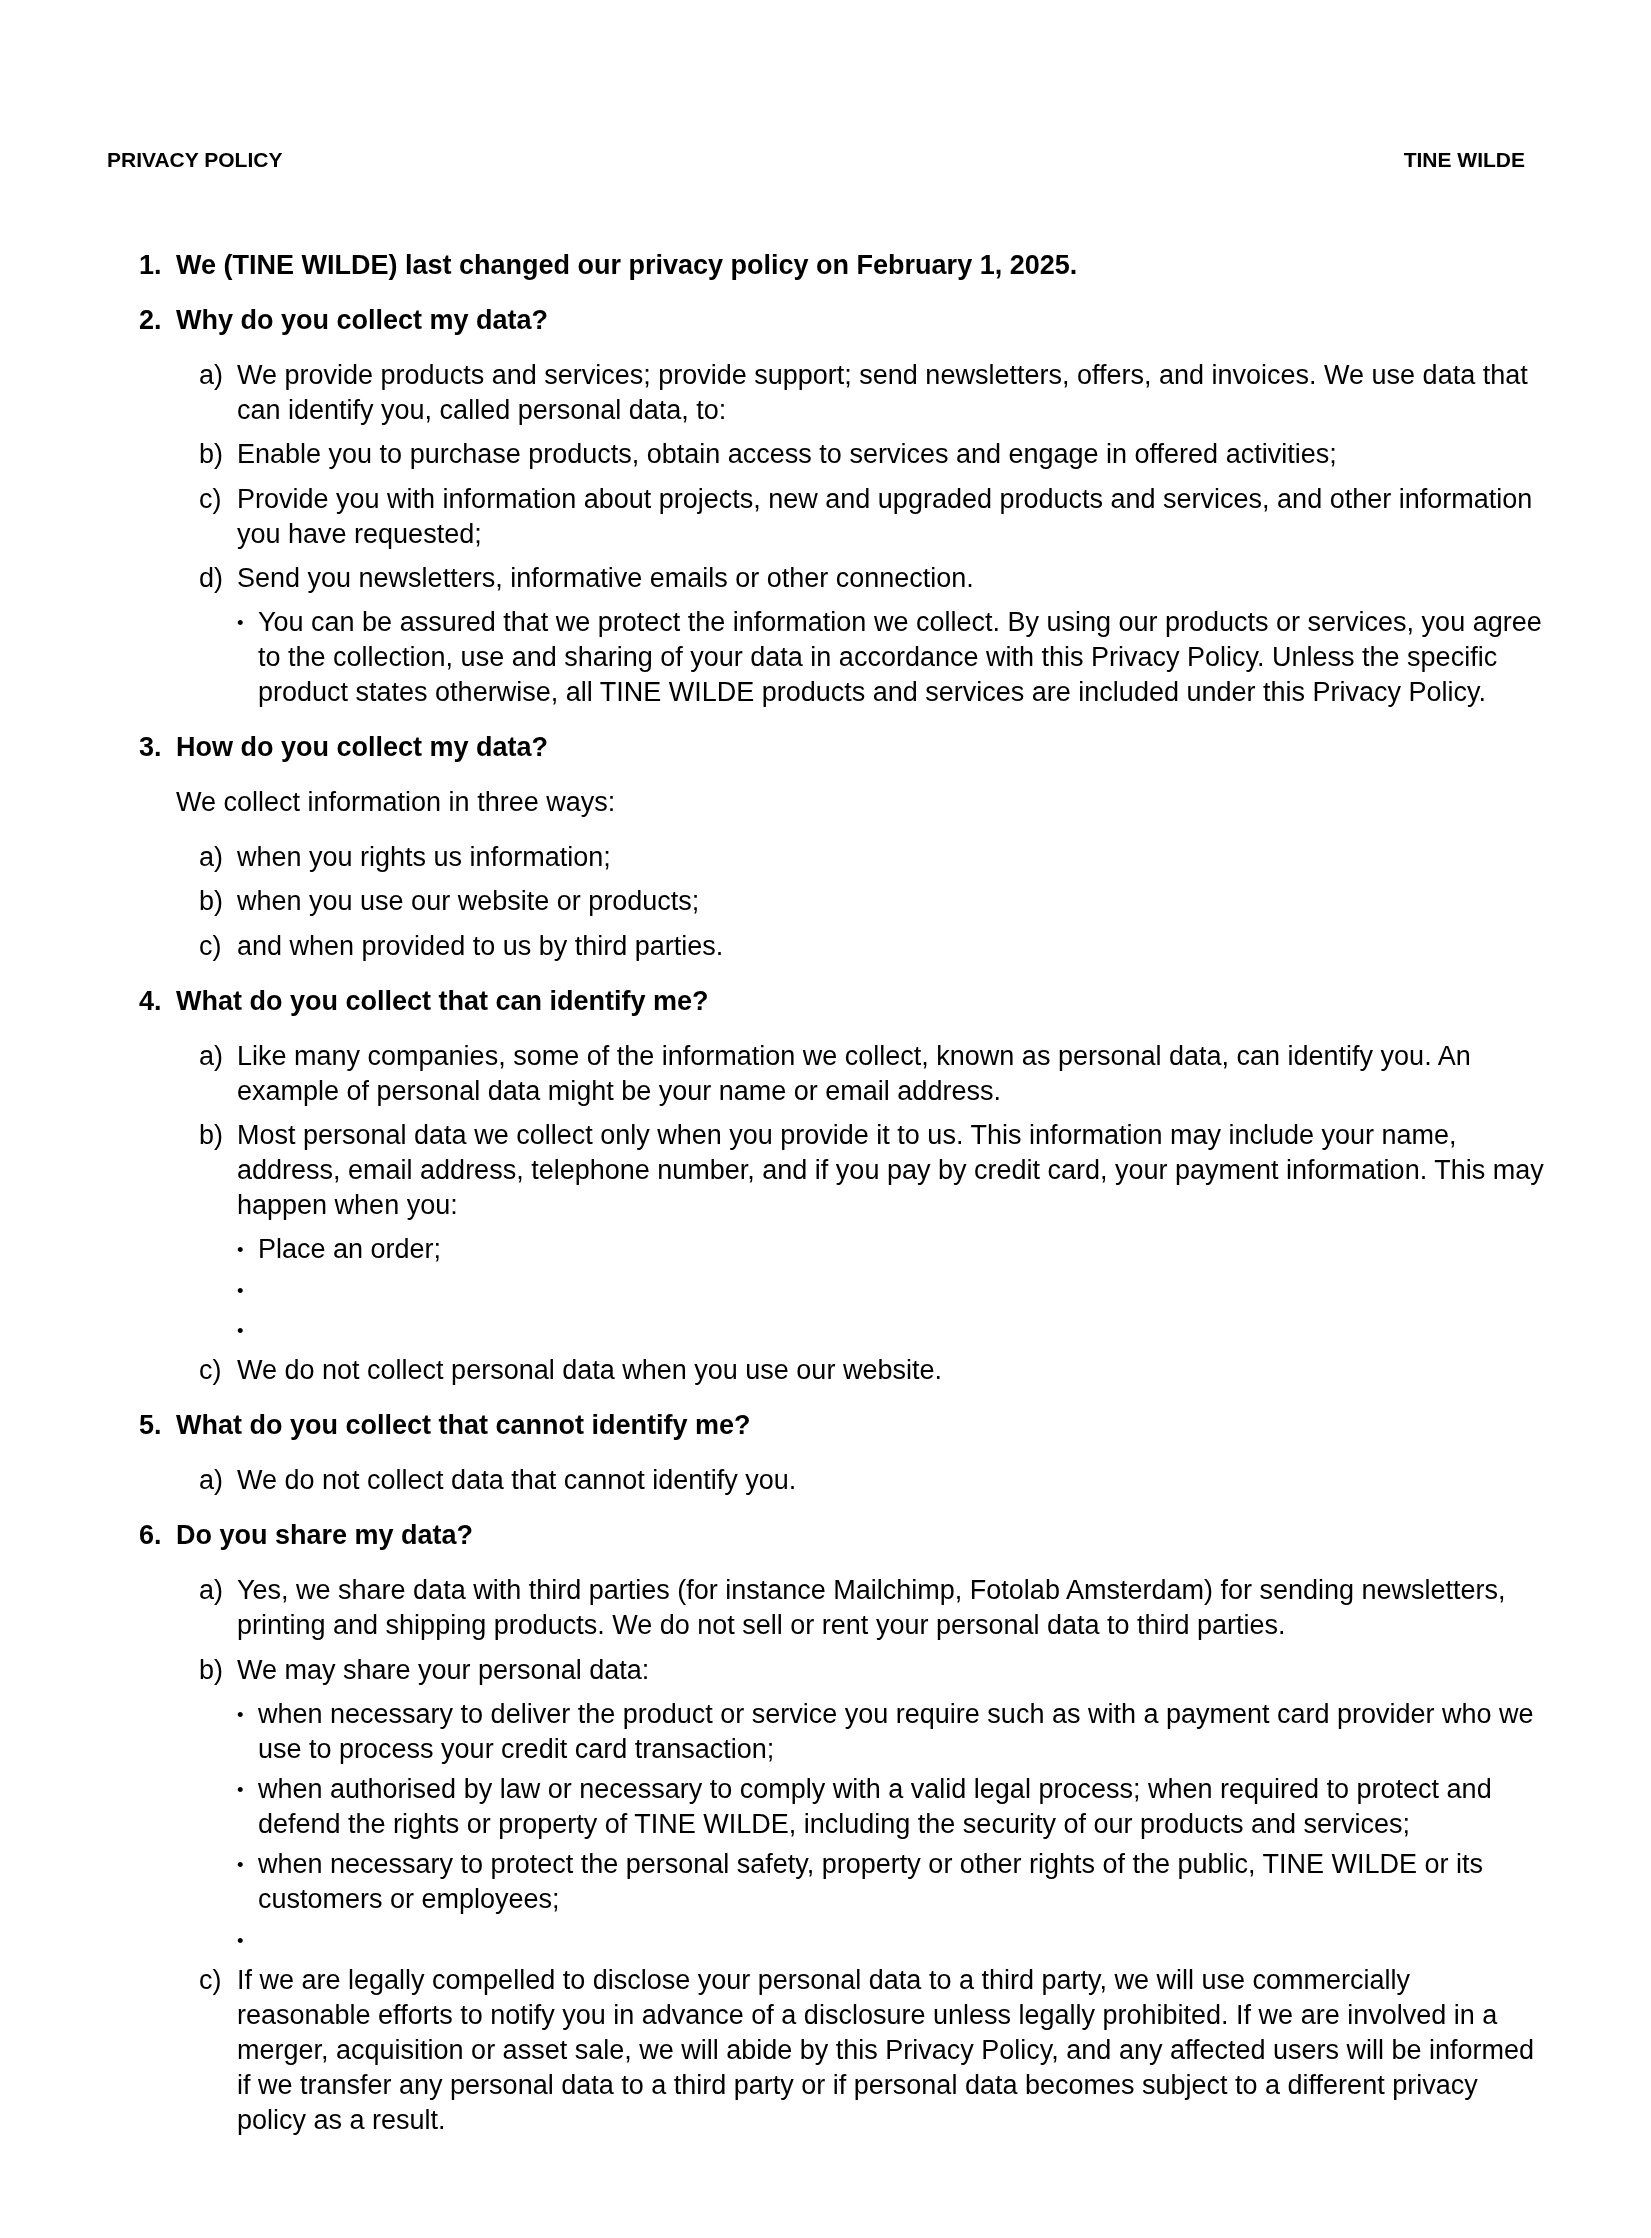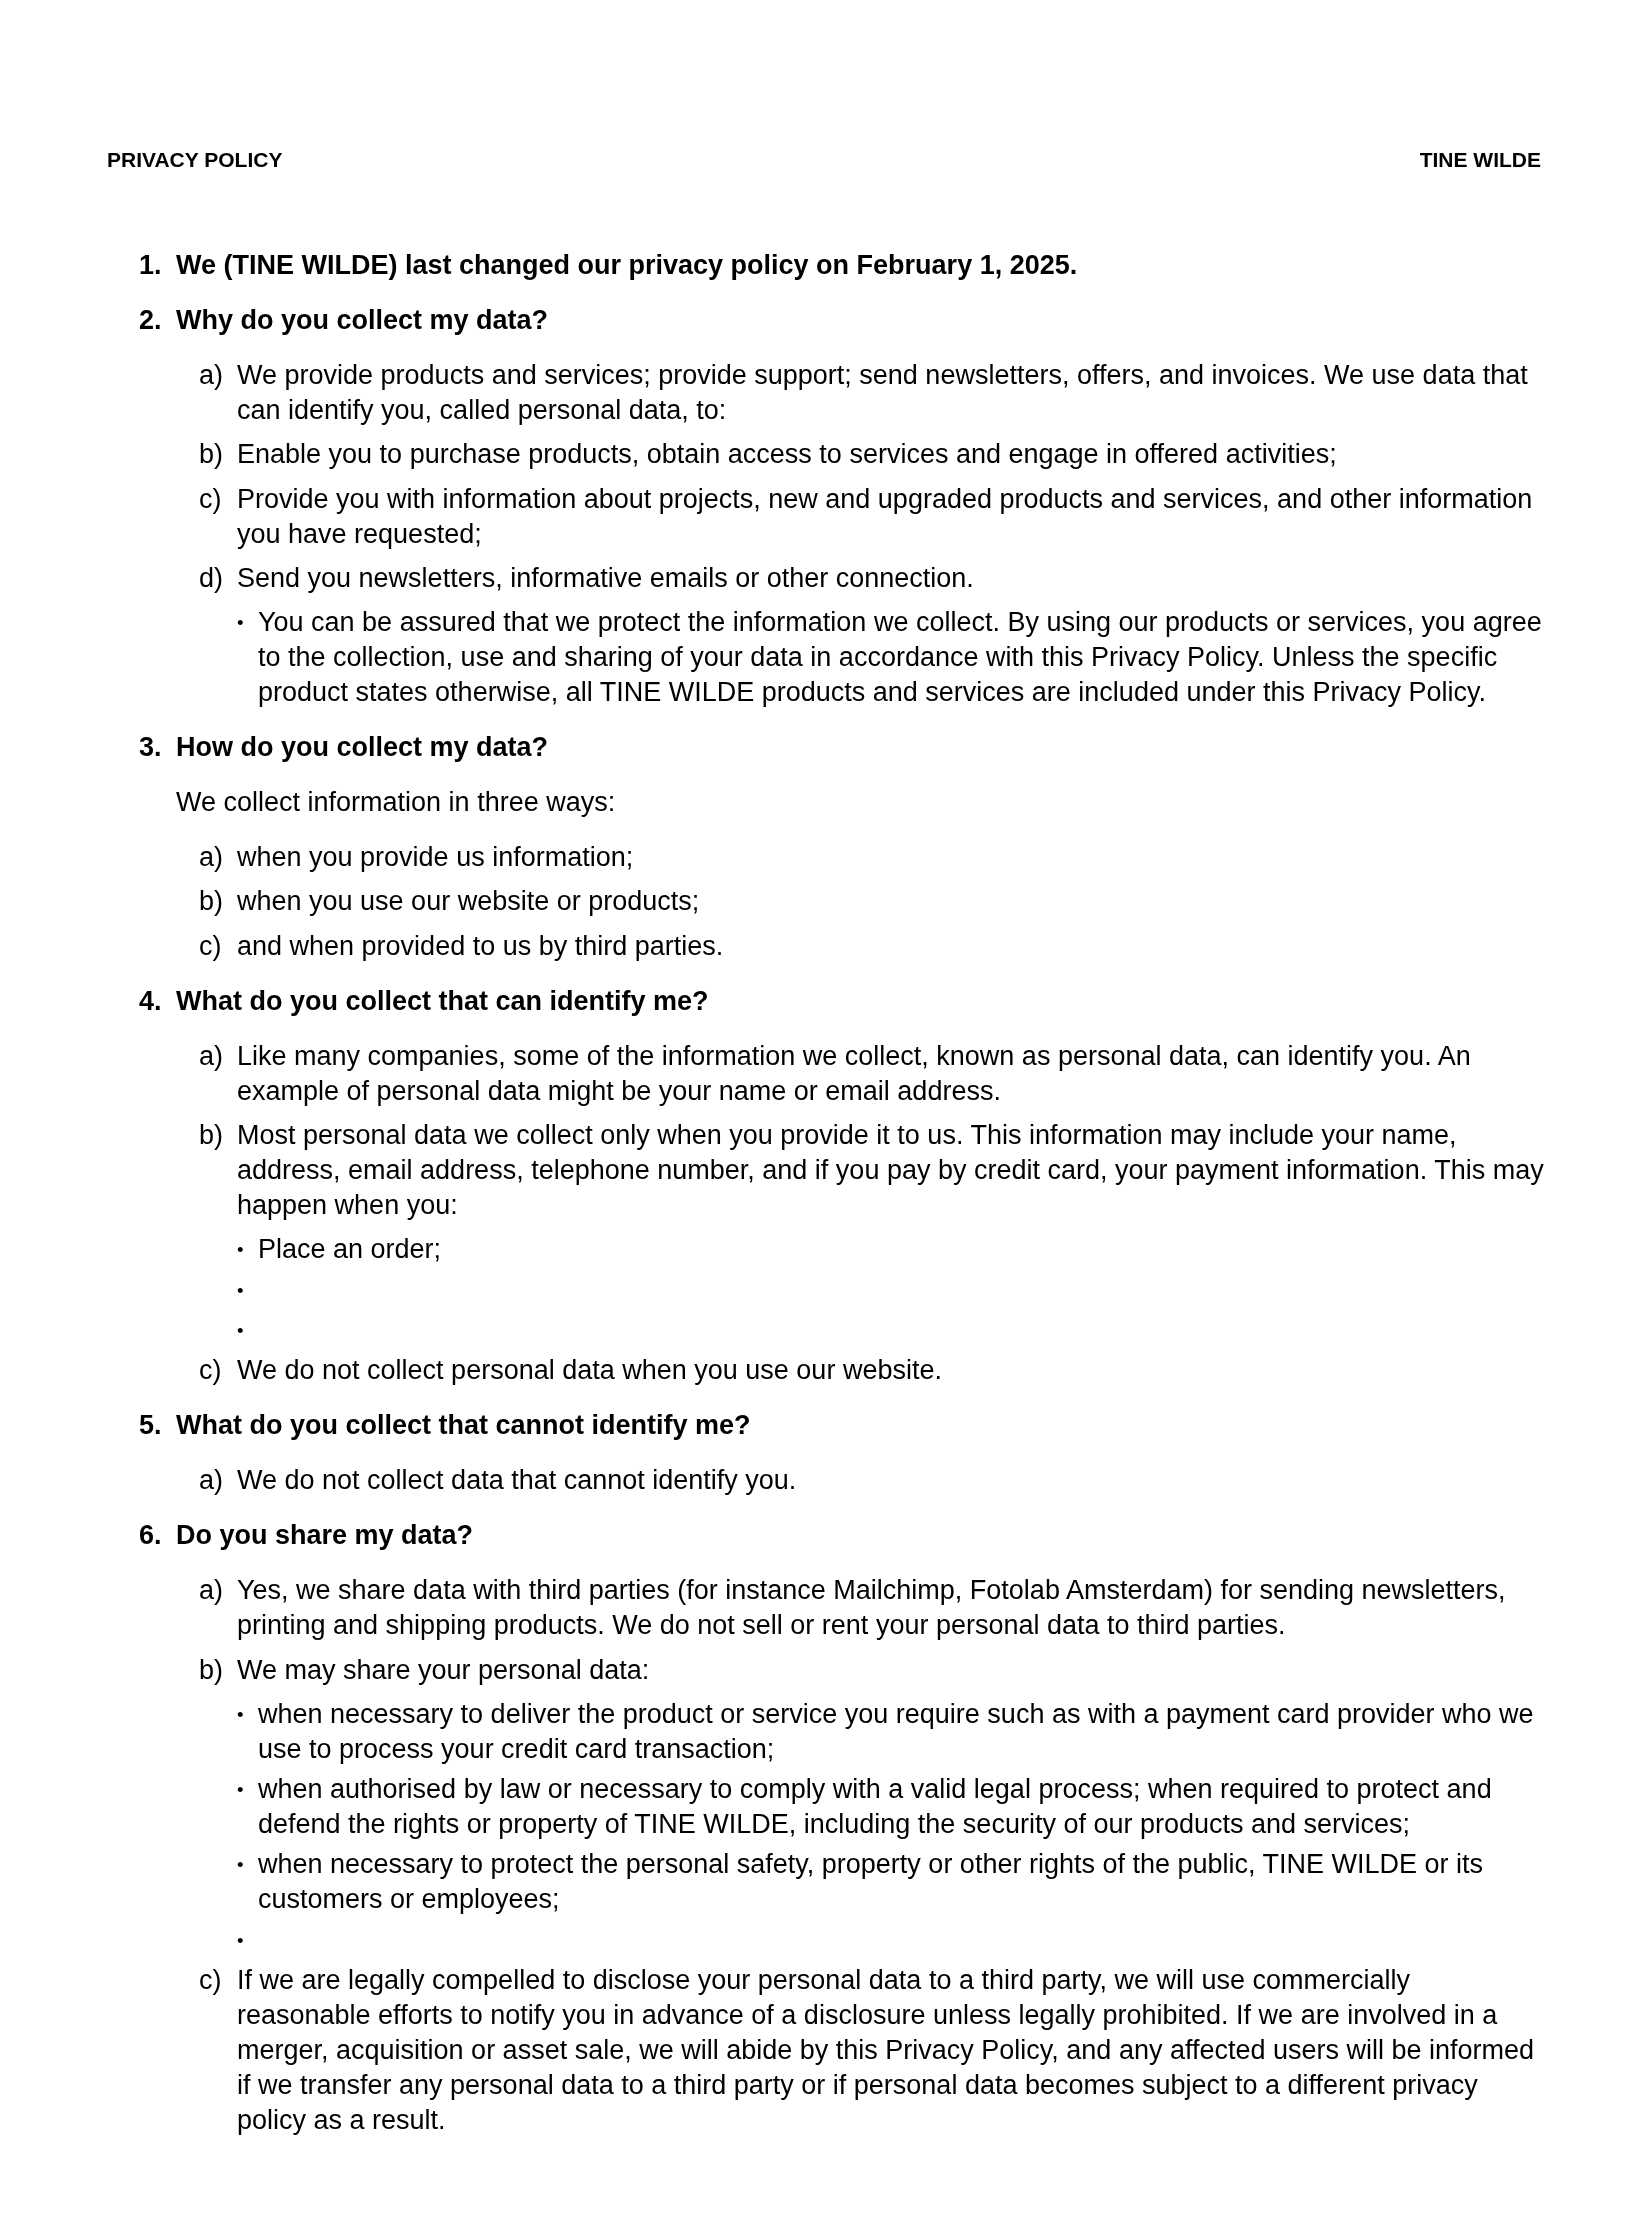--- a/index.html
+++ b/index.html
@@ -3,21 +3,21 @@
 <meta charset="utf-8">
 <style>
   html, body { margin: 0; padding: 0; background: #ffffff; }
   body {
     width: 1651px; height: 2239px; position: relative; overflow: hidden;
     font-family: "Liberation Sans", sans-serif; color: #000;
     font-size: 27px; line-height: 35px;
   }
   .hdr { position: absolute; top: 142px; font-weight: bold; font-size: 21px; }
   .hdr-left { left: 107px; }
-  .hdr-right { right: 110px; }
+  .hdr-right { right: 126px; }
   .content { position: absolute; left: 139px; top: 248px; width: 1412px; }
   .sec-title { font-weight: bold; display: flex; margin: 0 0 20px 0; }
   .sec-title .num { width: 37px; flex: none; }
   .intro { margin: 8px 0 20px 37px; }
   .sub { display: flex; margin-left: 60px; margin-bottom: 9.3px; }
   .sub .lbl { width: 38px; flex: none; }
   .sub-text { flex: 1; }
   .bullets { margin-left: 98px; }
   .bullet { display: flex; margin-bottom: 5.3px; }
   .bullet .dot { width: 21px; flex: none; font-size: 18.6px; }
@@ -68,21 +68,21 @@
   </div>
 
   <div class="section">
     <div class="sec-title">
       <span class="num">3.</span>
       <span>How do you collect my data?</span>
     </div>
     <div class="intro">We collect information in three ways:</div>
     <div class="sub">
       <span class="lbl">a)</span>
-      <span class="sub-text">when you provide us information;</span>
+      <span class="sub-text">when you rights us information;</span>
     </div>
     <div class="sub">
       <span class="lbl">b)</span>
       <span class="sub-text">when you use our website or products;</span>
     </div>
     <div class="sub">
       <span class="lbl">c)</span>
       <span class="sub-text">and when provided to us by third parties.</span>
     </div>
   </div>

